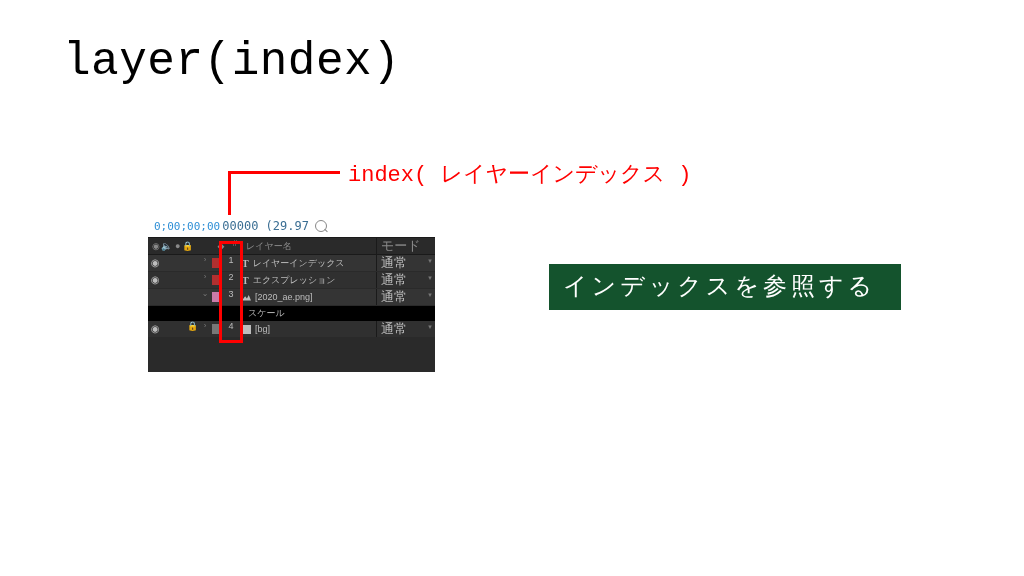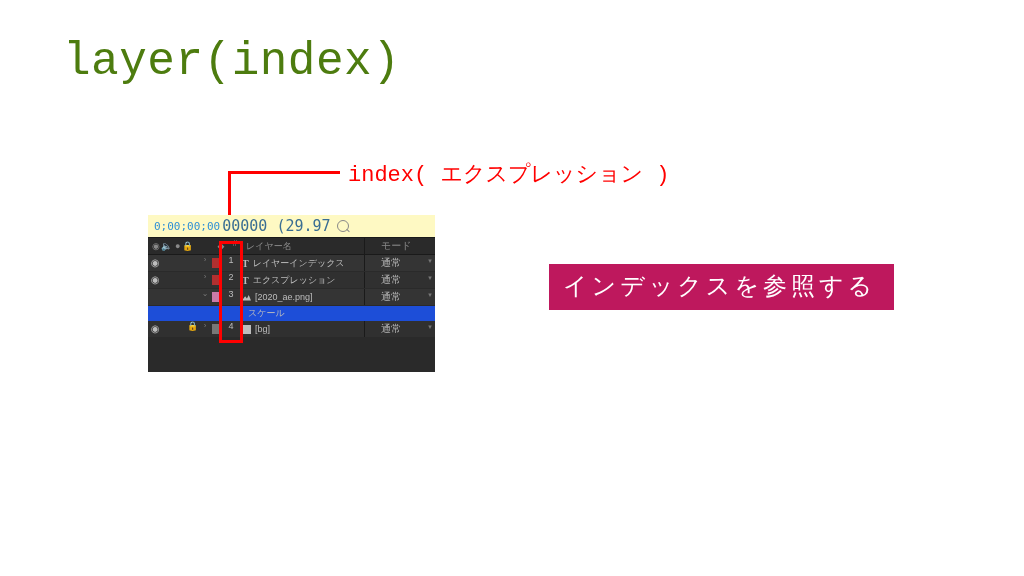--- a/index.html
+++ b/index.html
@@ -16,21 +16,21 @@
     position: relative;
     width: 1024px;
     height: 576px;
   }
   .title {
     position: absolute;
     left: 63px;
     top: 36px;
     font-family: "Courier New", Courier, monospace;
     font-size: 46px;
-    color: #4d7c0f;
+    color: #000000;
     letter-spacing: 0.5px;
   }
   .index-label {
     position: absolute;
     left: 348px;
     top: 159px;
     font-family: "Courier New", Courier, monospace;
     font-size: 22px;
     color: #ff0000;
     white-space: nowrap;
@@ -61,30 +61,30 @@
     background: #232323;
     font-size: 10px;
     color: #bdbdbd;
     box-shadow: 0 0 0 1px #000 inset;
   }
   .tc-row {
     display: flex;
     align-items: center;
     height: 22px;
     padding-left: 6px;
-    background: #fef9c3;
+    background: #ffffff;
   }
   .tc-main {
     color: #2f8fd6;
     font-size: 11px;
     font-family: "Consolas", monospace;
   }
   .tc-sub {
     color: #3a6e93;
-    font-size: 15px;
+    font-size: 12px;
     font-family: "Consolas", monospace;
     margin-left: 2px;
   }
   .search-ico {
     margin-left: 6px;
     width: 10px; height: 10px;
     border: 1px solid #888;
     border-radius: 50%;
     position: relative;
   }
@@ -112,39 +112,39 @@
     height: 16px;
     background: #343434;
     border-bottom: 1px solid #2a2a2a;
     font-size: 9px;
   }
   .layer-row.alt { background: #303030; }
   .sub-row {
     display: flex;
     align-items: center;
     height: 15px;
-    background: #1d4ed8;
+    background: #000000;
     padding-left: 100px;
     font-size: 9px;
     color: #bdbdbd;
     text-align: right;
   }
   .panel-fill {
     height: 34px;
     background: #2a2a2a;
   }
   .col-eye   { width: 14px; text-align:center; }
   .col-spk   { width: 12px; }
   .col-solo  { width: 12px; }
   .col-lock  { width: 14px; text-align:center; }
   .col-twirl { width: 10px; text-align:center; color:#777;}
   .col-label { width: 14px; display:flex; align-items:center; justify-content:center;}
   .col-idx   { width: 14px; text-align:center; color:#bdbdbd; position:relative;}
   .col-name  { flex: 1; padding-left: 4px; display:flex; align-items:center; gap:4px; color:#bdbdbd;text-align:center;}
-  .col-mode  { width: 44px; border-left:1px solid #1a1a1a; padding-left:16px; display:flex; align-items:center; color:#bdbdbd; font-size:10px;}
+  .col-mode  { width: 44px; border-left:1px solid #1a1a1a; padding-left:4px; display:flex; align-items:center; color:#bdbdbd; font-size:13px;}
   .col-dd    { width: 10px; text-align:center; color:#777; font-size:7px; padding-top:2px;}
   .hdr-row .col-name { color:#8a8a8a; }
   .hdr-row .col-mode { color:#8a8a8a; }
   .hdr-row .col-idx  { color:#8a8a8a; }
   .hdr-row .col-idx::before {
     content: "#";
   }
   .hdr-row .ico-group {
     display:flex; align-items:center; padding-left:4px; gap:2px; color:#8a8a8a;
     width: 52px;
@@ -179,35 +179,35 @@
     width: 18px;
     height: 96px;
     border: 3px solid #ff0000;
     pointer-events: none;
   }
   
   .desc-box {
     position: absolute;
     left: 549px;
     top: 264px;
-    background: #be185d;
+    background: #14532d;
     color: #fff;
     font-size: 24px;
     letter-spacing: 4px;
-    padding: 6px 18px 8px 14px;
+    padding: 6px 25px 8px 14px;
     white-space: nowrap;
   }
 </style>
 </head>
 <body>
 
 <div class="slide">
   <div class="title">layer(index)</div>
 
-  <div class="index-label">index( エクスプレッション )</div>
+  <div class="index-label">index( レイヤーインデックス )</div>
   <div class="callout-h"></div>
   <div class="callout-v"></div>
 
   <div class="panel">
     <div class="tc-row">
       <span class="tc-main">0;00;00;00</span>
       <span class="tc-sub">00000 (29.97</span>
       <span class="search-ico"></span>
     </div>
 

